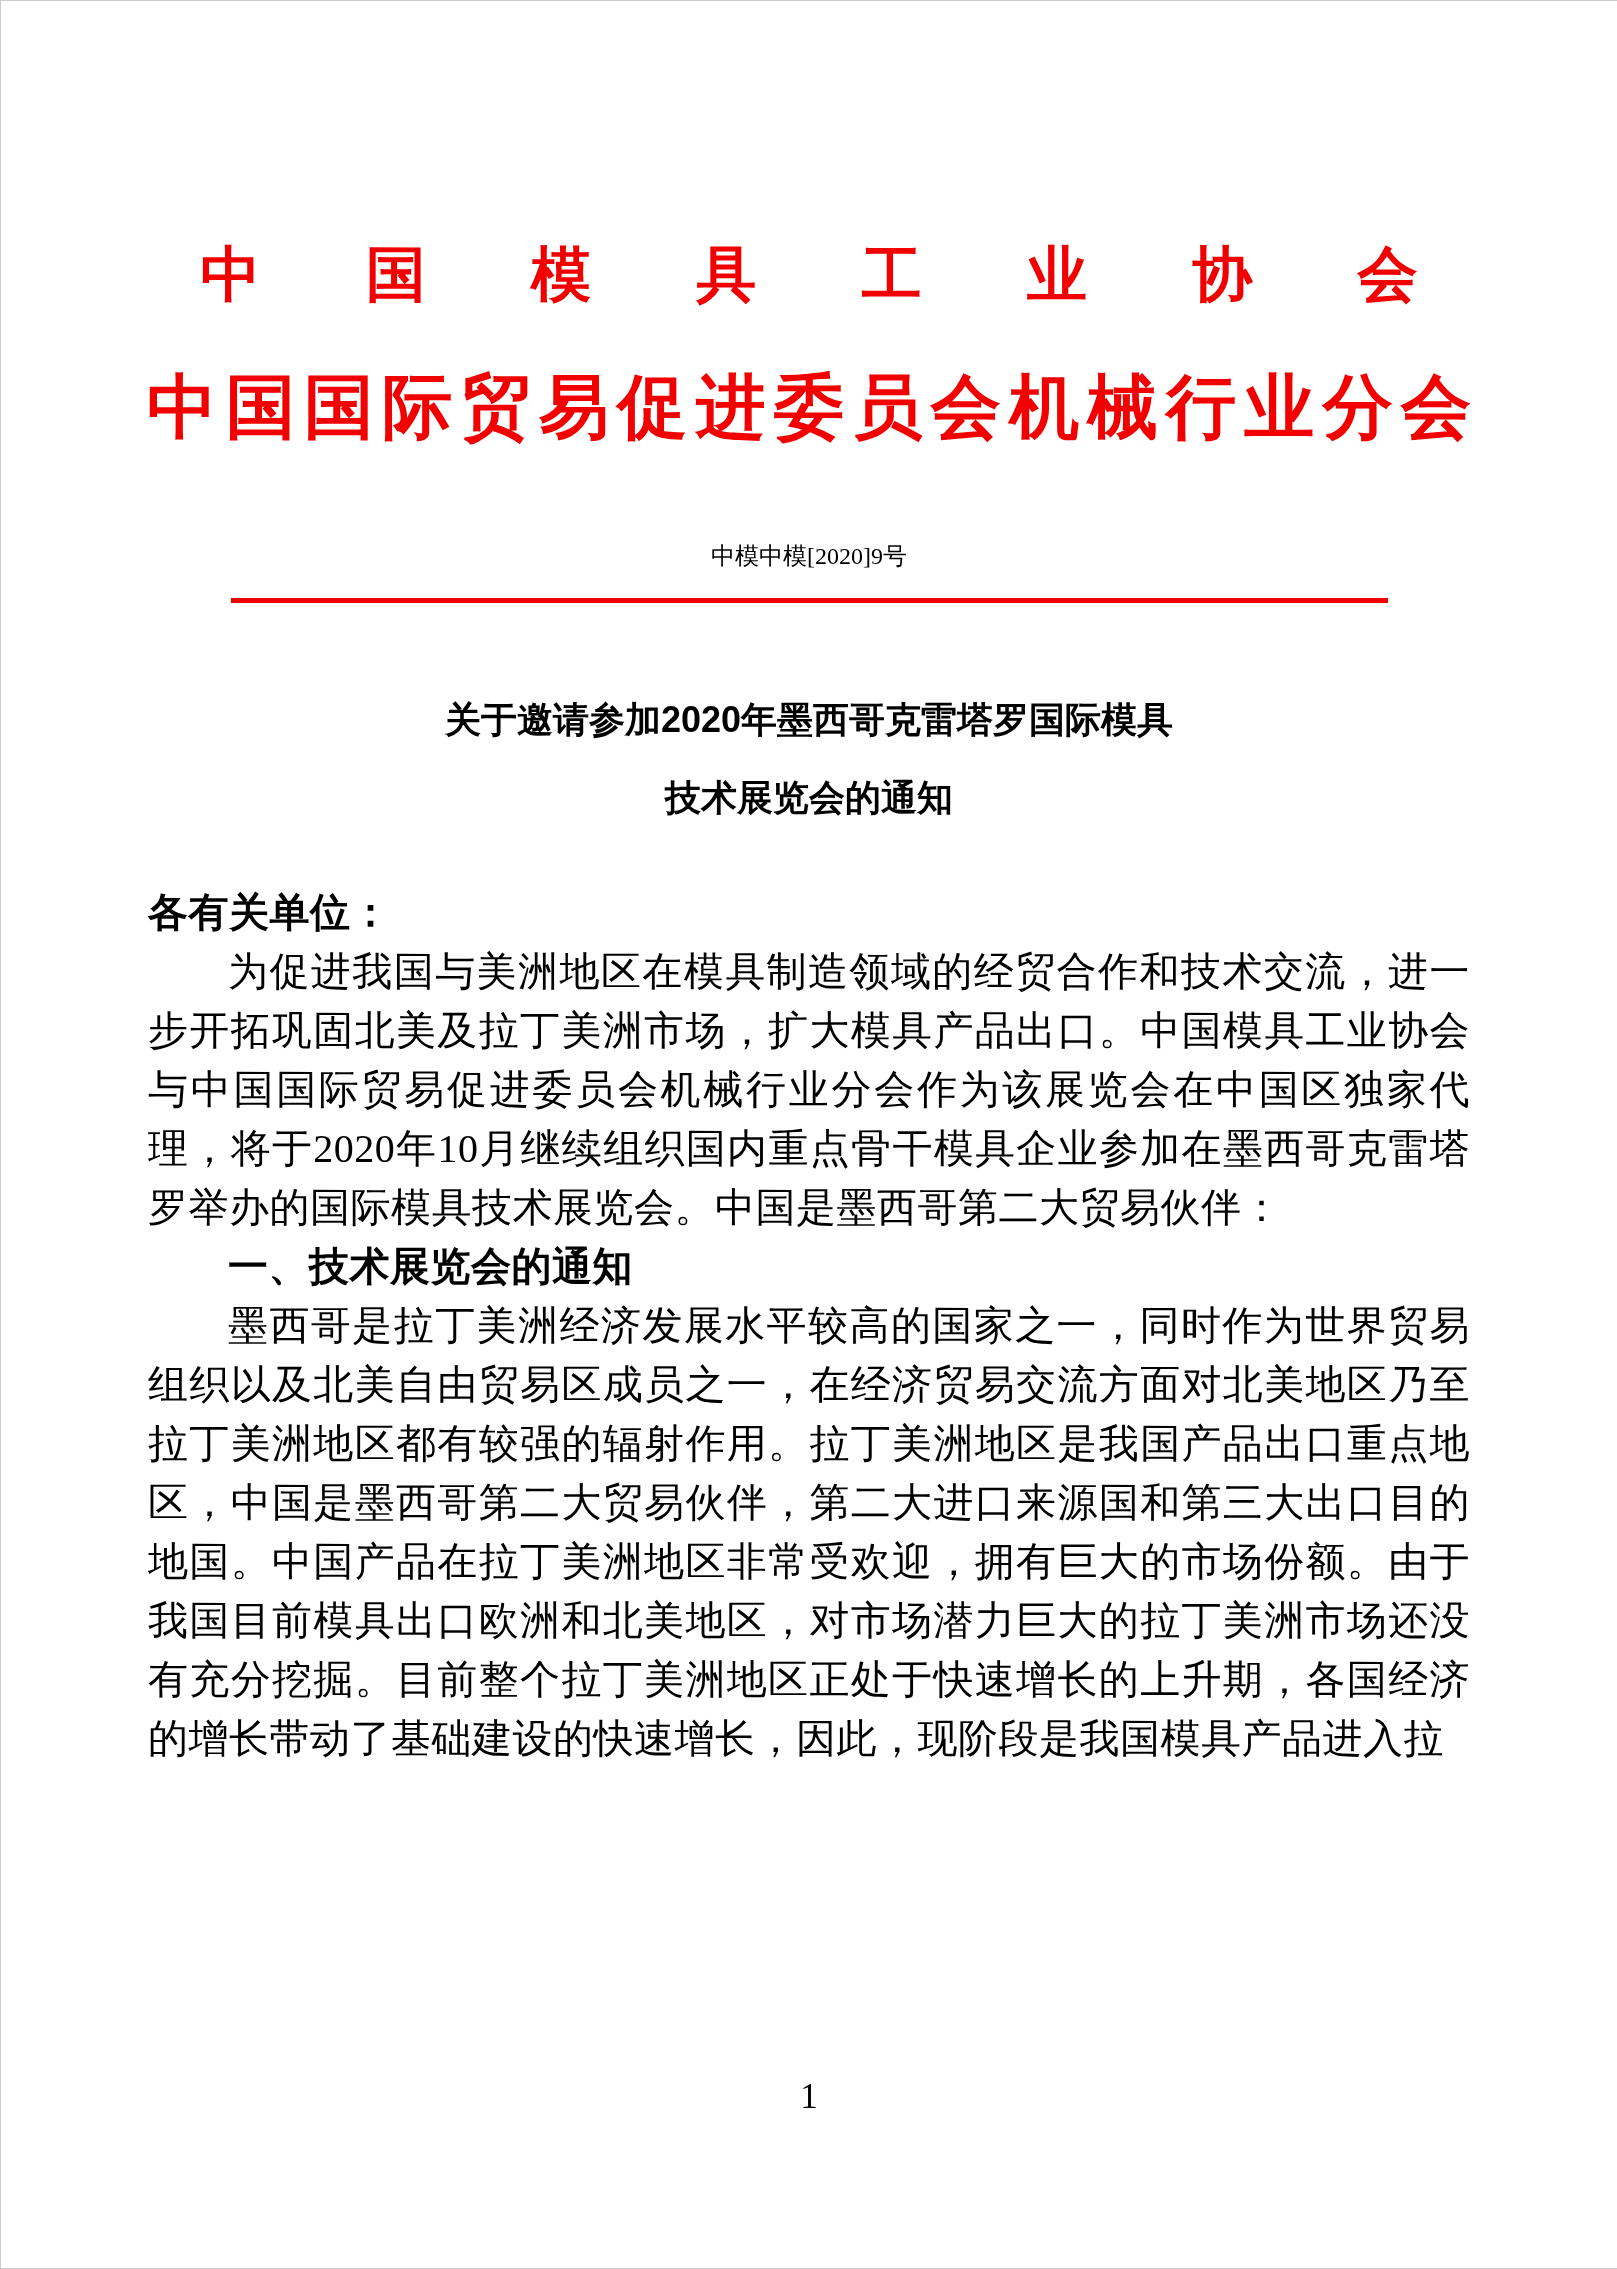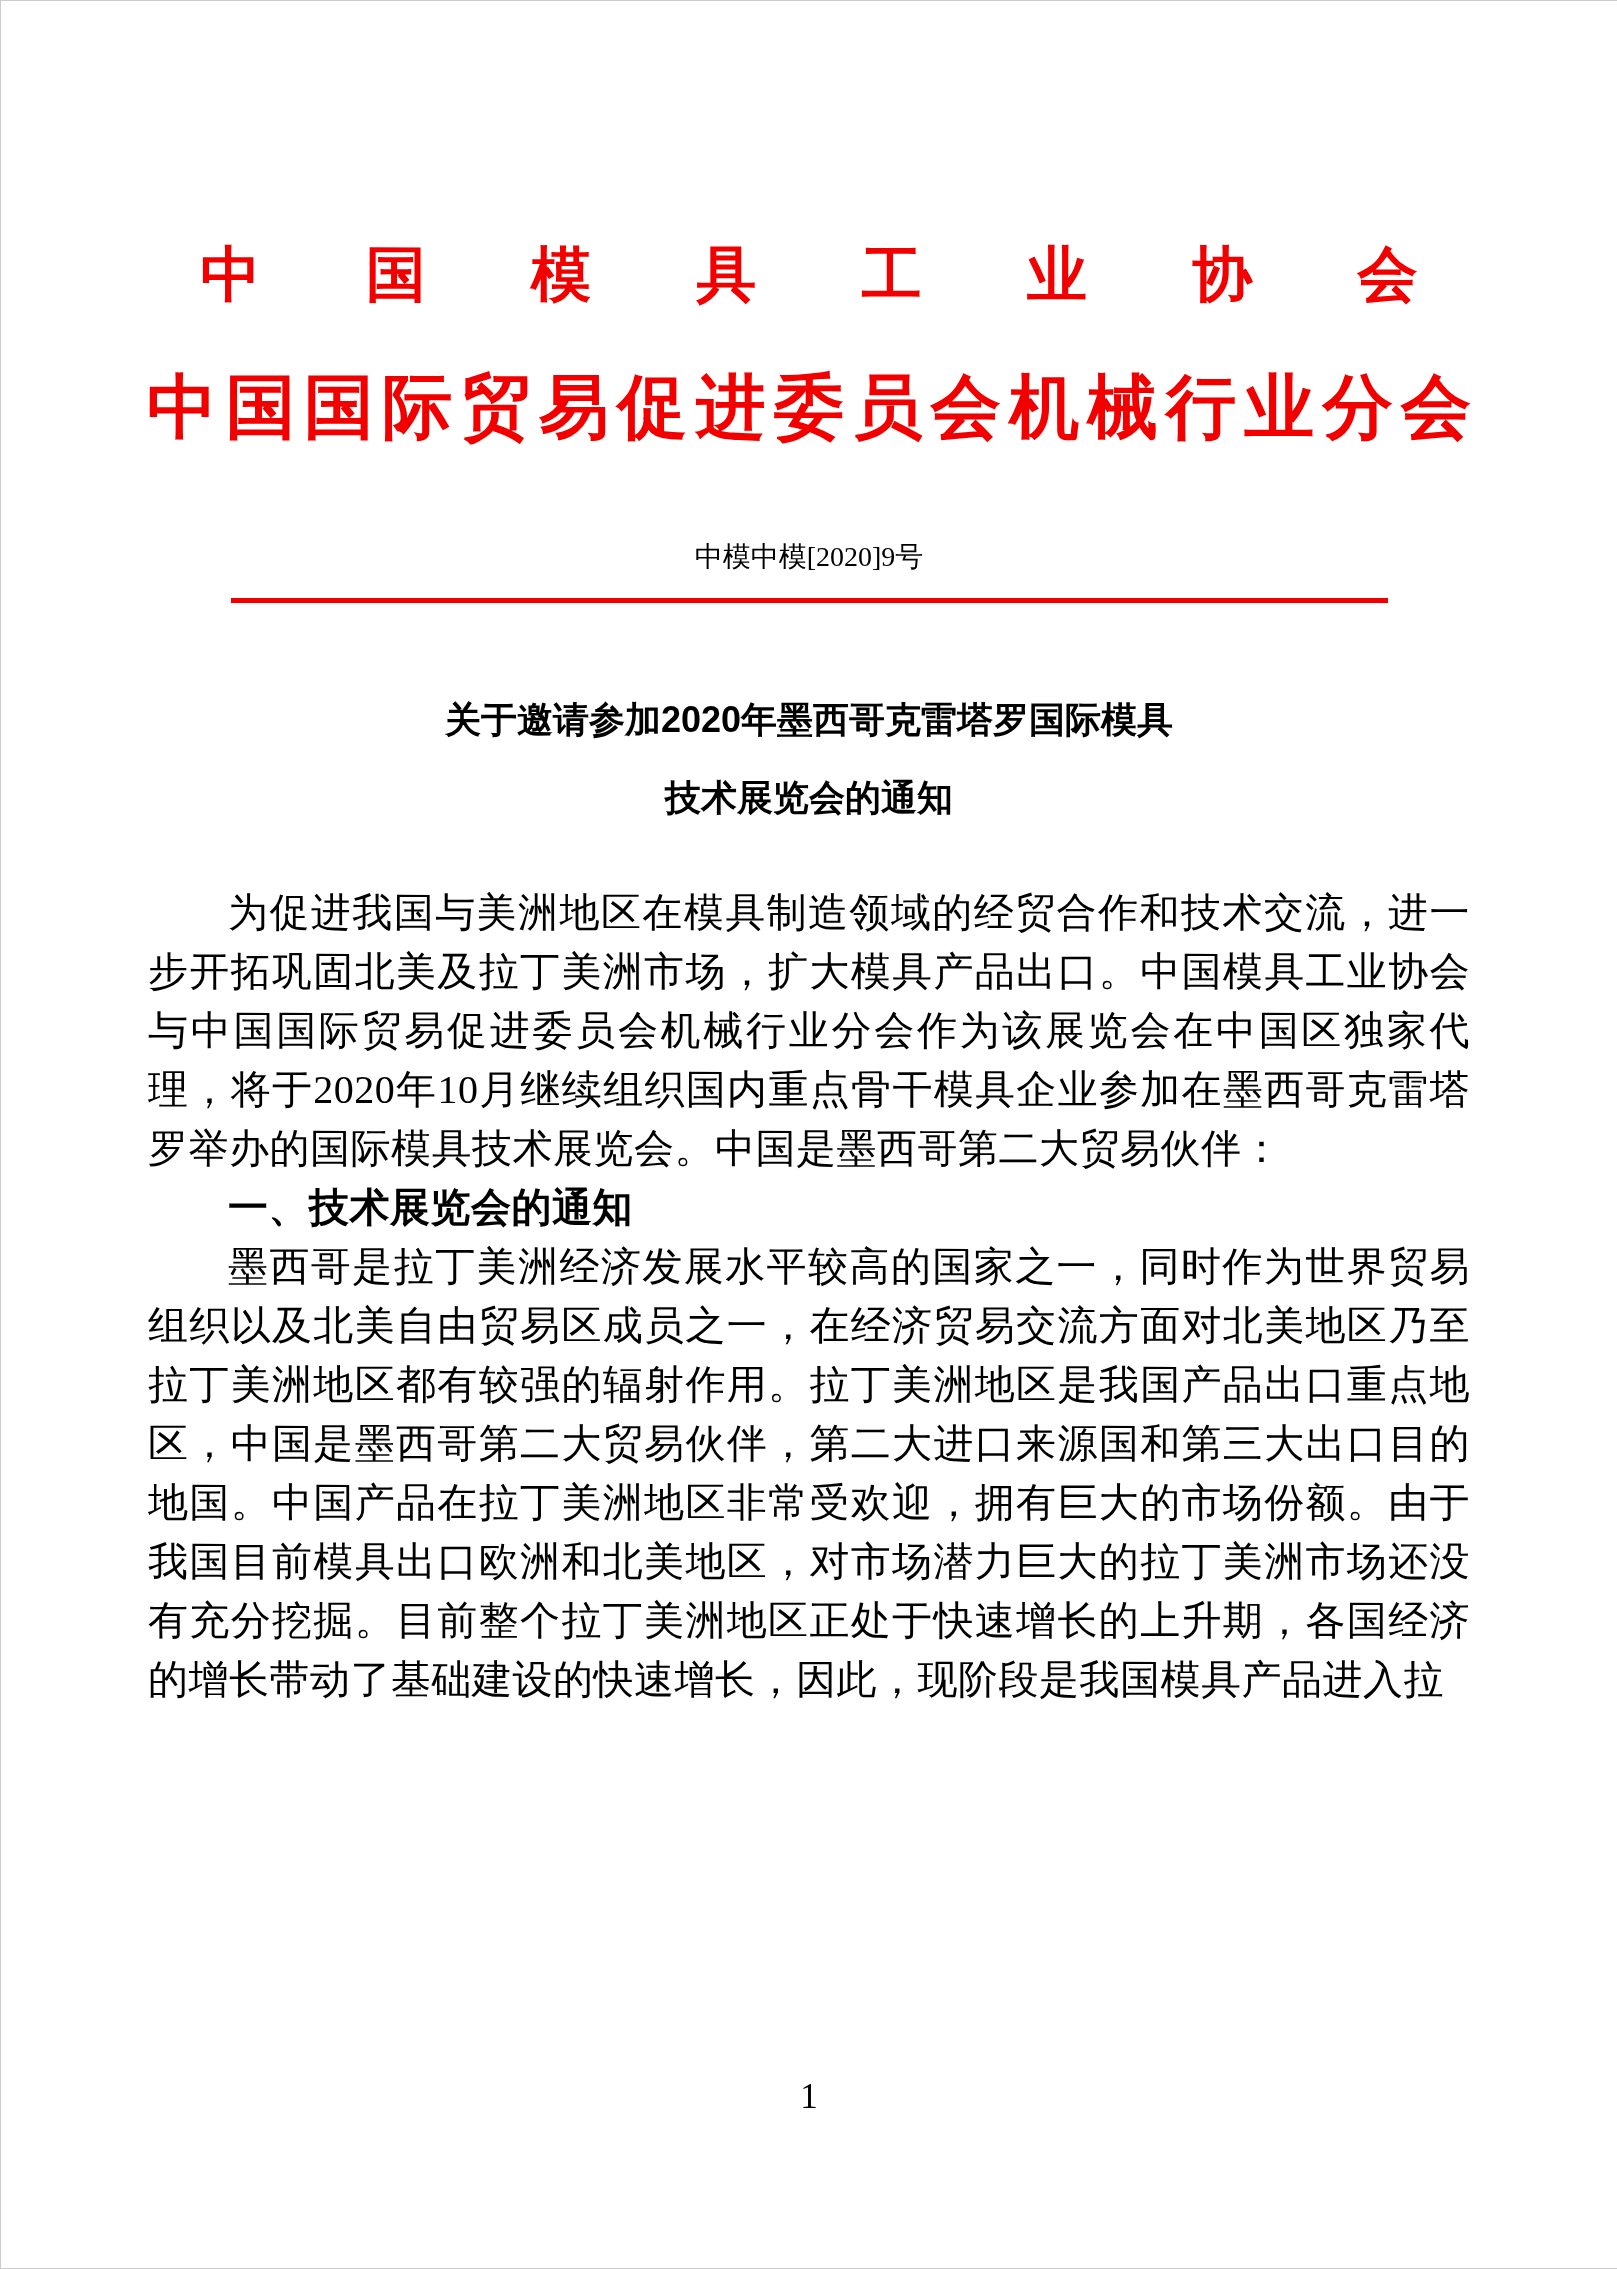--- a/index.html
+++ b/index.html
@@ -34,21 +34,21 @@
     justify-content: space-between;
     font-size: 70px;
     line-height: 72px;
     font-weight: 700;
     color: #f20000;
     font-family: "Liberation Serif", "DejaVu Serif", serif;
   }
   .doc-numbers {
     margin-top: 84px;
     text-align: center;
-    font-size: 28px;
+    font-size: 24px;
     line-height: 57px;
     font-family: "Liberation Serif", "DejaVu Serif", serif;
   }
   .red-rule {
     width: 1157px;
     height: 4.8px;
     margin: 13.3px auto 0;
     background: #f20000;
   }
   
@@ -134,20 +134,21 @@
   </div>
 
   <div class="red-rule"></div>
 
   <div class="notice-title">
     <div>关于邀请参加2020年墨西哥克雷塔罗国际模具</div>
     <div>技术展览会的通知</div>
   </div>
 
   <div class="body-block">
+    <div class="salutation">各有关单位：</div>
     <p>为促进我国与美洲地区在模具制造领域的经贸合作和技术交流，进一步开拓巩固北美及拉丁美洲市场，扩大模具产品出口。中国模具工业协会与中国国际贸易促进委员会机械行业分会作为该展览会在中国区独家代理，将于2020年10月继续组织国内重点骨干模具企业参加在墨西哥克雷塔罗举办的国际模具技术展览会。中国是墨西哥第二大贸易伙伴：</p>
     <div class="section-heading">一、技术展览会的通知</div>
     <p>墨西哥是拉丁美洲经济发展水平较高的国家之一，同时作为世界贸易组织以及北美自由贸易区成员之一，在经济贸易交流方面对北美地区乃至拉丁美洲地区都有较强的辐射作用。拉丁美洲地区是我国产品出口重点地区，中国是墨西哥第二大贸易伙伴，第二大进口来源国和第三大出口目的地国。中国产品在拉丁美洲地区非常受欢迎，拥有巨大的市场份额。由于我国目前模具出口欧洲和北美地区，对市场潜力巨大的拉丁美洲市场还没有充分挖掘。目前整个拉丁美洲地区正处于快速增长的上升期，各国经济的增长带动了基础建设的快速增长，因此，现阶段是我国模具产品进入拉</p>
   </div>
 
   <div class="page-number">1</div>
 
 </div>
 
 

